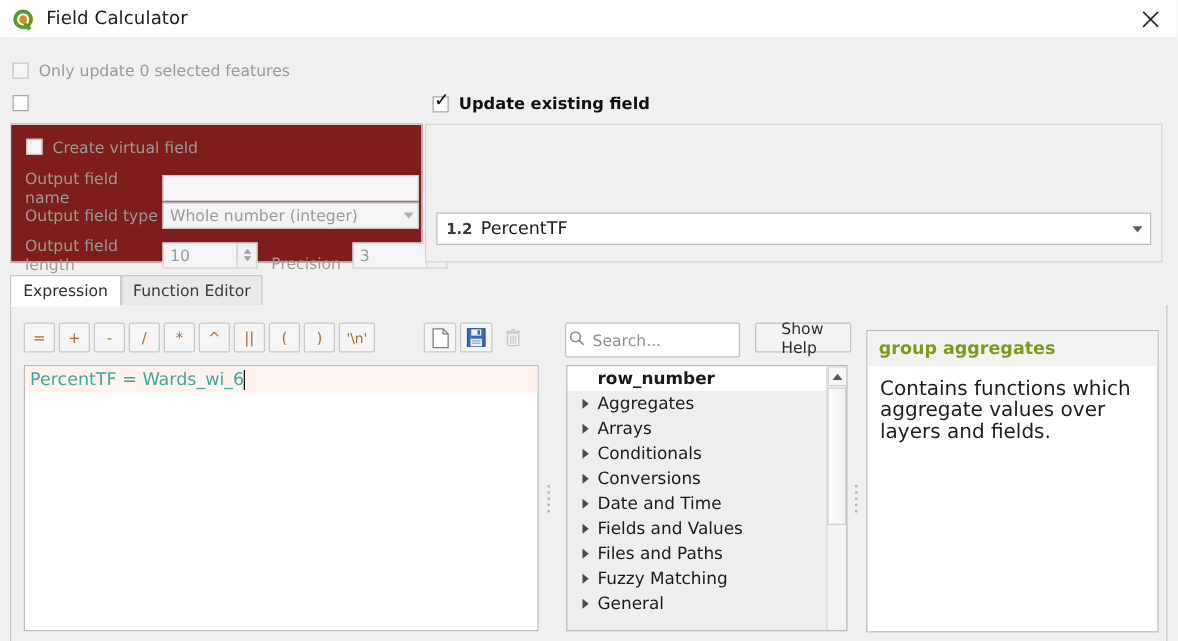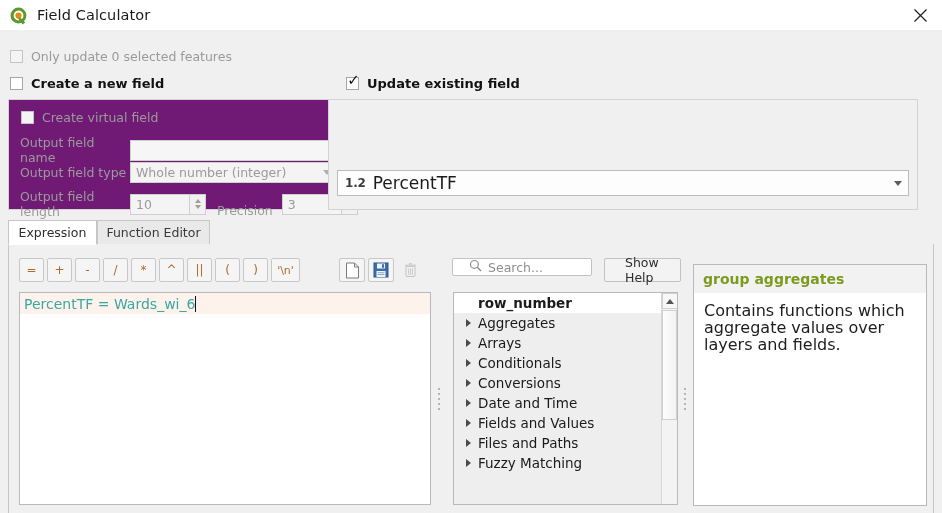--- a/index.html
+++ b/index.html
@@ -124,26 +124,26 @@
     font-weight: bold;
     font-size: 13px;
     color: #111;
   }
 
   .groupbox-left {
     position: absolute;
     left: 8px; top: 69px;
     width: 330px; height: 111px;
     border: 1px solid #d3d3d3;
-    background: #701a75;
+    background: #7f1d1d;
     box-sizing: border-box;
   }
   .groupbox-right {
     position: absolute;
-    left: 328px; top: 69px;
+    left: 340px; top: 69px;
     width: 590px; height: 111px;
     border: 1px solid #d3d3d3;
     background: #f0f0f0;
     box-sizing: border-box;
   }
 
   .virtual-row {
     position: absolute;
     left: 12px; top: 10px;
     display: flex;
@@ -235,21 +235,21 @@
     cursor: pointer;
   }
   .type-badge {
     font-weight: bold;
     font-size: 12px;
     color: #3b3b3b;
     margin-right: 7px;
     letter-spacing: -.2px;
   }
   .field-combo .fname {
-    font-size: 17px;
+    font-size: 14px;
     color: #1a1a1a;
     flex: 1 1 auto;
   }
 
   
   .tabstrip {
     position: absolute;
     left: 0; top: 219px;
     width: 942px; height: 26px;
   }
@@ -336,28 +336,28 @@
     align-items: center;
     justify-content: center;
     cursor: pointer;
   }
   .file-btn.flat { border-color: transparent; background: transparent; }
   .file-btn svg { display: block; }
 
   .search-wrap {
     position: absolute;
     left: 443px; top: 14px;
-    width: 140px; height: 18px;
+    width: 140px; height: 28px;
     border: 1px solid #c2c2c2;
     border-radius: 2px;
     background: #ffffff;
     box-sizing: border-box;
     display: flex;
     align-items: center;
-    padding-left: 16px;
+    padding-left: 2px;
     gap: 6px;
   }
   .search-wrap input {
     border: none;
     outline: none;
     background: transparent;
     font-family: "DejaVu Sans", "Liberation Sans", sans-serif;
     font-size: 12.5px;
     color: #2a2a2a;
     width: 104px;
@@ -570,21 +570,20 @@
 
   <div class="top-area">
 
     <div class="row-only-update">
       <span class="chk disabled"></span>
       <span class="lbl">Only update 0 selected features</span>
     </div>
 
     <div class="row-create-new">
       <span class="chk"></span>
-      <span class="lbl">Create a new field</span>
     </div>
 
     <div class="row-update-existing">
       <span class="chk">
         <span class="tick">✓</span>
       </span>
       <span class="lbl">Update existing field</span>
     </div>
 
     <div class="groupbox-left">
@@ -758,20 +757,26 @@
               <i></i>
             </span>
           <span class="tree-label">Files and Paths</span>
         </div>
         <div class="tree-item">
           <span class="tree-arrow">
               <i></i>
             </span>
           <span class="tree-label">Fuzzy Matching</span>
         </div>
+        <div class="tree-item">
+          <span class="tree-arrow">
+              <i></i>
+            </span>
+          <span class="tree-label">General</span>
+        </div>
       </div>
 
       <div class="tree-scroll">
         <div class="sb-up">
             <i></i>
           </div>
         <div class="sb-thumb"></div>
       </div>
     </div>
 

